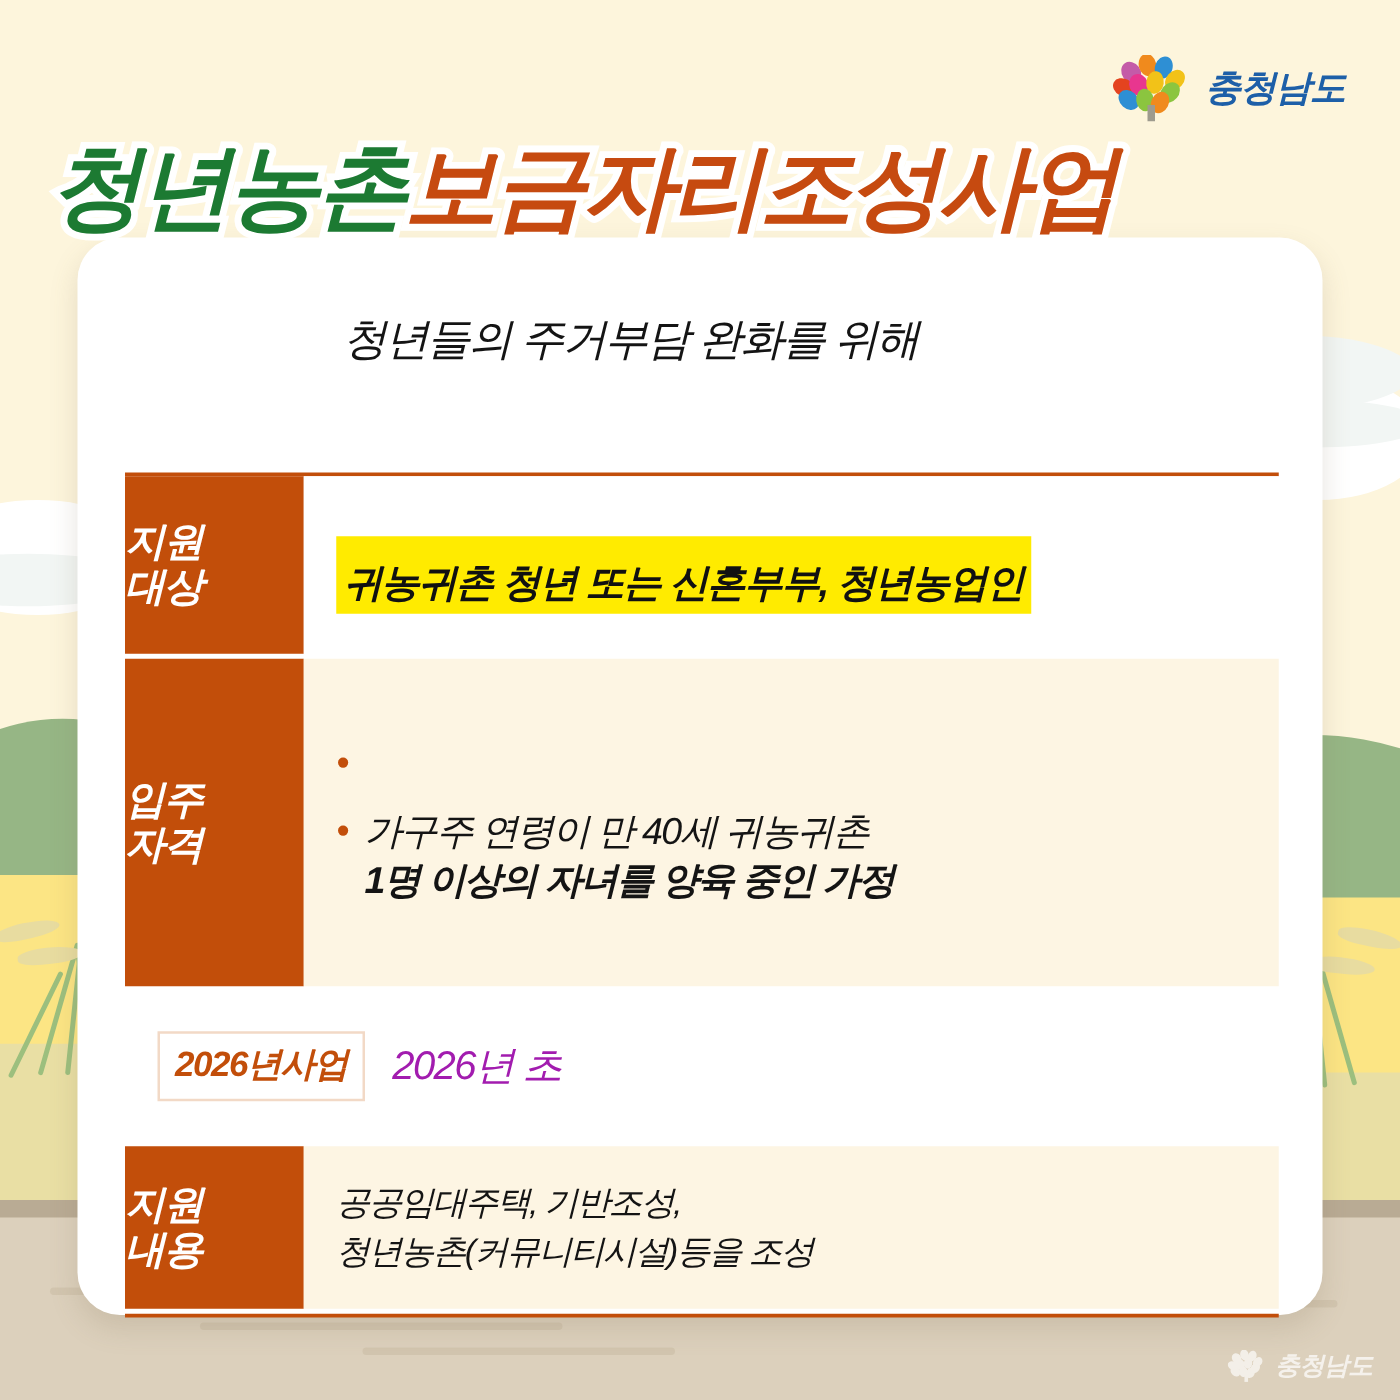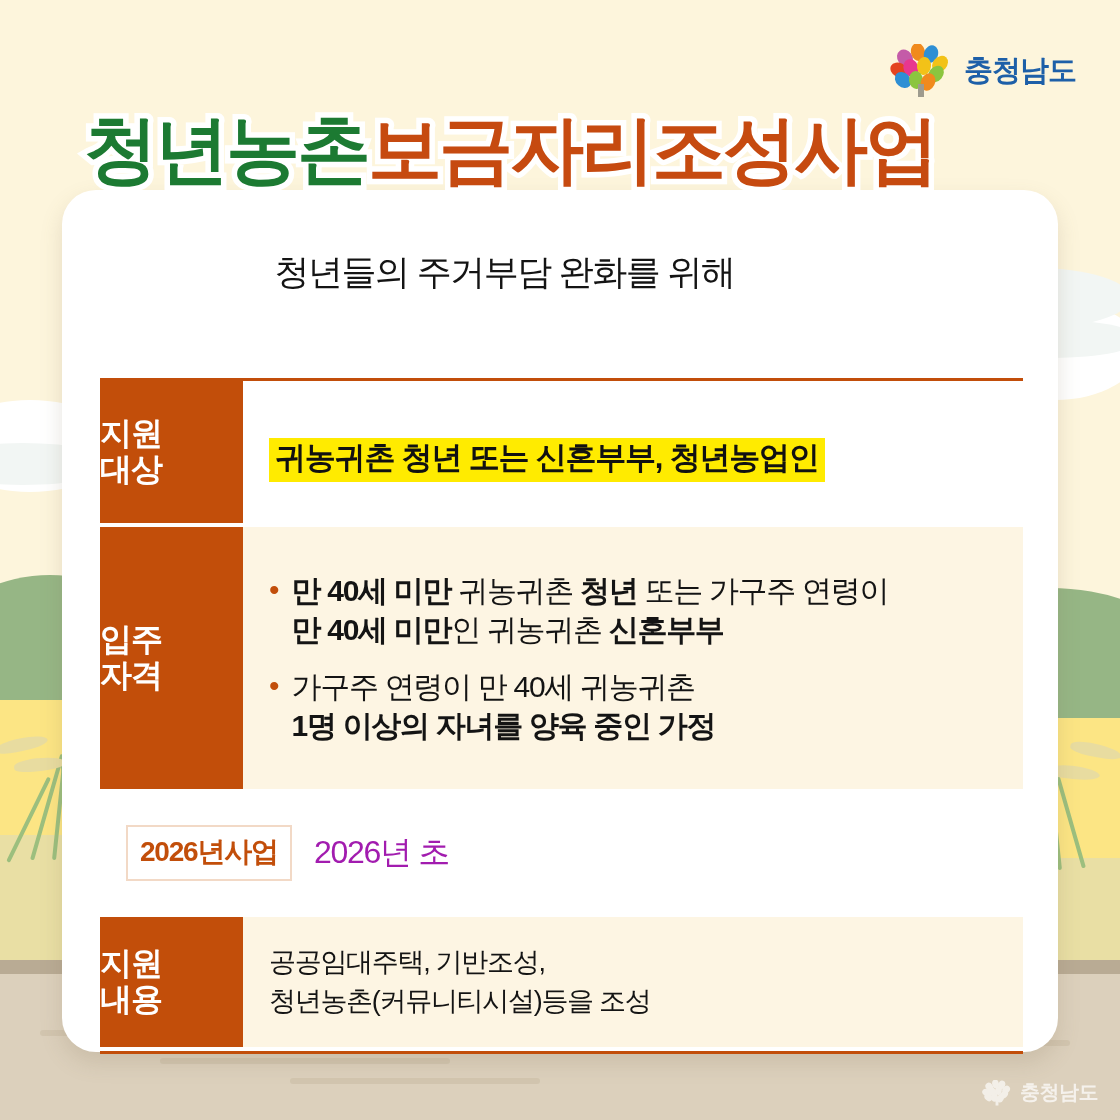--- a/index.html
+++ b/index.html
@@ -1,21 +1,21 @@
 <!DOCTYPE html>
 <html><head>
 <meta charset="utf-8">
 <style>
   html,body{margin:0;padding:0;}
   body{
     width:1120px;height:1120px;overflow:hidden;
     font-family:"Liberation Sans","DejaVu Sans",sans-serif;
     background:#FDF5DC;position:relative;
   }
-  .stage{position:absolute;inset:0;width:1120px;height:1120px;overflow:hidden;}
+  .stage{position:absolute;inset:0;width:1120px;height:1120px;overflow:hidden;font-style:italic;}
 
   
   .bg-sky{position:absolute;left:0;top:0;width:1120px;height:1120px;background:#FDF5DC;}
   .cloud{position:absolute;background:#ffffff;border-radius:50%;}
   .cloud-b{position:absolute;background:#F2F6F4;border-radius:50%;}
 
   .hill-left{position:absolute;left:-130px;top:575px;width:360px;height:300px;background:#96B685;border-radius:50% 50% 0 0 / 70% 70% 0 0;}
   .hill-right{position:absolute;right:-140px;top:588px;width:420px;height:300px;background:#96B685;border-radius:50% 50% 0 0 / 62% 62% 0 0;}
 
   .field-left{position:absolute;left:0;top:700px;width:240px;height:260px;background:#FCE584;}
@@ -45,21 +45,21 @@
 
   
   .logo-wrap{position:absolute;right:44px;top:44px;display:flex;align-items:center;gap:12px;}
   .logo-text{font-size:29px;font-weight:bold;color:#1D5FA8;letter-spacing:-1px;}
 
   
   .title{
     position:absolute;left:0;top:113px;width:932px;text-align:center;
     font-size:74px;font-weight:bold;letter-spacing:-3px;line-height:1;
     white-space:nowrap;
-    -webkit-text-stroke:11px #ffffff;paint-order:stroke fill;margin-left:44px;
+    -webkit-text-stroke:11px #ffffff;paint-order:stroke fill;
   }
   .title .t-green{color:#1C7A32;}
   .title .t-orange{color:#C64A10;}
 
   
   .subtitle{position:absolute;left:0;top:248px;width:1009px;text-align:center;color:#141414;}
   .sub1{font-size:35px;letter-spacing:-1.5px;line-height:1.35;}
   .sub2{font-size:36px;font-weight:bold;letter-spacing:-1.5px;line-height:1.35;}
 
   
@@ -75,21 +75,21 @@
   .cell{flex:1;display:flex;flex-direction:column;justify-content:center;padding:0 0 0 26px;}
   .cell.white{background:#ffffff;}
   .cell.cream{background:#FDF5E3;}
   .row-1{height:142px;}
   .row-2{height:262px;}
   .row-3{height:120px;}
   .row-4{height:130px;}
   .bottomline{height:3px;background:#C24E0A;width:923px;margin-top:4px;}
 
   .hl{background:#FFEB00;font-size:31px;font-weight:bold;color:#111;letter-spacing:-1.2px;
-      padding:2px 6px 6px 6px;display:inline-block;line-height:1.15;margin-top:16px;}
+      padding:20px 6px 6px 6px;display:inline-block;line-height:1.15;margin-top:16px;}
 
   .bullets{display:flex;flex-direction:column;gap:18px;}
   .bullet{display:flex;gap:12px;align-items:flex-start;}
   .dot{color:#C24E0A;font-size:30px;line-height:1.15;margin-top:2px;}
   .btext{font-size:30px;letter-spacing:-1.3px;line-height:1.3;color:#141414;}
   .btext b{font-weight:bold;}
 
   .apply{display:flex;align-items:center;gap:22px;}
   .badge{
     border:2px solid #F2D9C6;color:#C24E0A;font-weight:bold;font-size:28px;
@@ -201,24 +201,20 @@
     <div class="row row-2">
       <div class="label">
         <span>입주</span>
         <span>자격</span>
       </div>
       <div class="cell cream">
         <div class="bullets">
 
           <div class="bullet">
             <span class="dot">•</span>
-            <div class="btext">
-              <div><b>만 40세 미만</b><span> 귀농귀촌 </span><b>청년</b><span> 또는 가구주 연령이</span></div>
-              <div><b>만 40세 미만</b><span>인 귀농귀촌 </span><b>신혼부부</b></div>
-            </div>
           </div>
 
           <div class="bullet">
             <span class="dot">•</span>
             <div class="btext">
               <div><span>가구주 연령이 만 40세 귀농귀촌</span></div>
               <div><b>1명 이상의 자녀를 양육 중인 가정</b></div>
             </div>
           </div>
 

